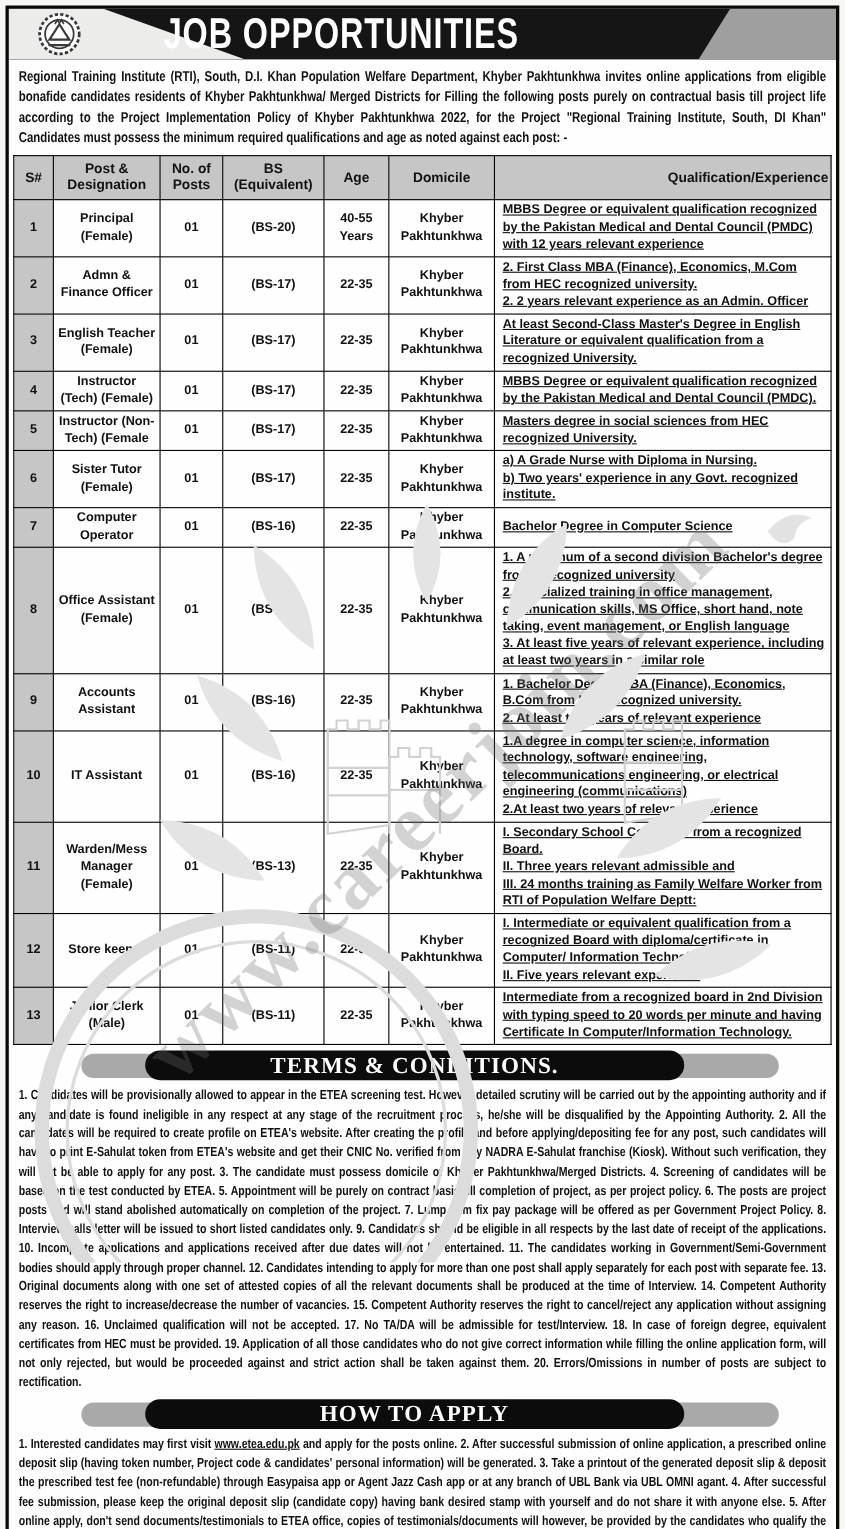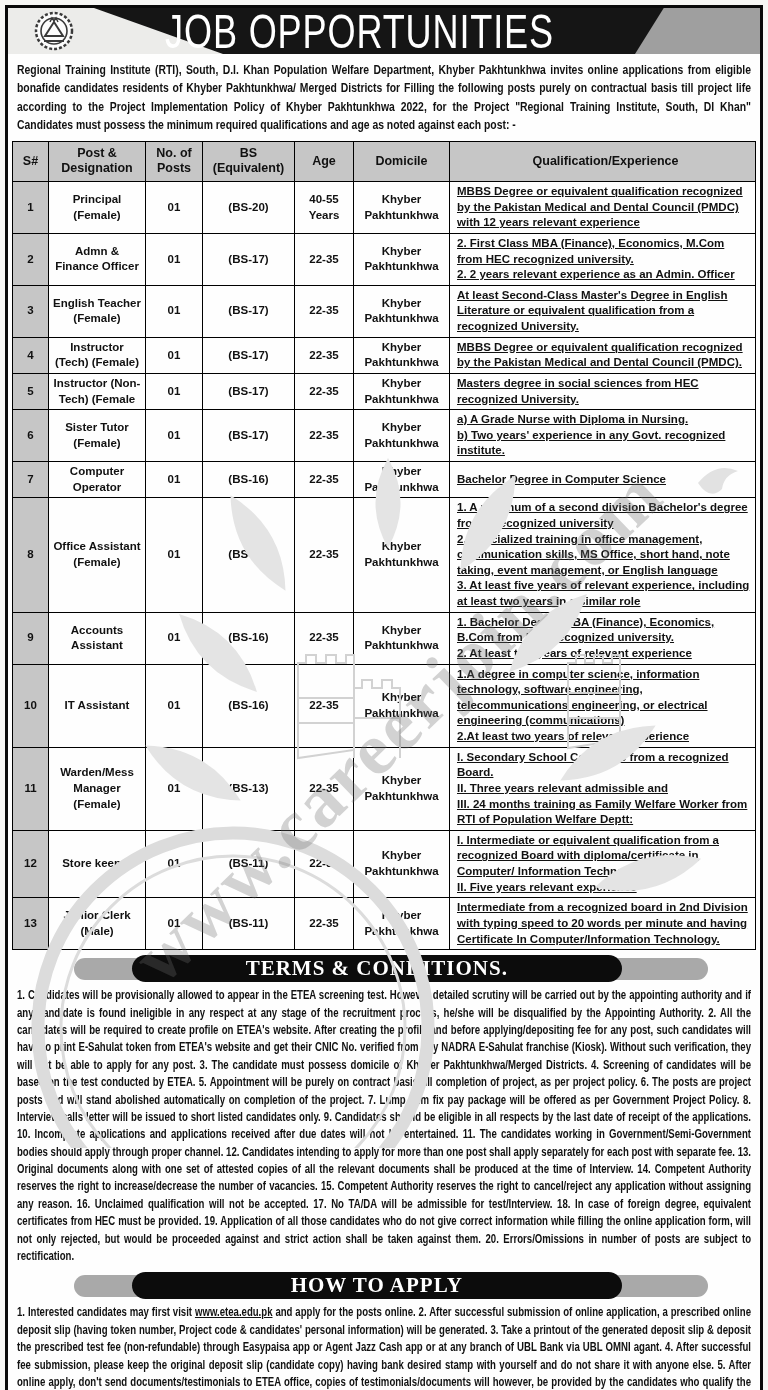--- a/index.html
+++ b/index.html
@@ -6,35 +6,35 @@
   .page{width:768px;min-height:1390px;margin:0 auto;background:#f7f7f5;padding:5px;box-sizing:border-box;
         font-family:"Liberation Sans",sans-serif;color:#111;}
   .ad{position:relative;border:3px solid #0a0a0a;background:#fefefe;overflow:hidden;}
 
   
   .banner{position:relative;height:46px;background:#151515;overflow:hidden;}
   .banner-left{position:absolute;left:0;top:0;bottom:0;width:215px;background:#ececea;
                clip-path:polygon(0 0,40% 0,100% 100%,0 100%);}
   .banner-right{position:absolute;right:0;top:0;bottom:0;width:125px;background:#9f9f9f;
                 clip-path:polygon(23% 0,100% 0,100% 100%,0 100%);}
-  .banner h1{position:absolute;left:110px;right:160px;top:0;margin:0;text-align:center;color:#fff;
-             font-size:43px;font-weight:400;line-height:46px;white-space:nowrap;}
+  .banner h1{position:absolute;left:110px;right:160px;top:0;margin:0;text-align:left;color:#fff;
+             font-size:35px;font-weight:700;line-height:46px;white-space:nowrap;}
   .banner h1 span{display:inline-block;transform:scale(0.84,1.12);letter-spacing:1px;}
   .logo{position:absolute;left:20px;top:2px;}
 
   
   .intro-wrap{padding:7px 9px 4px;overflow:hidden;}
   .cond{width:125%;transform:scaleX(0.8);transform-origin:0 0;text-align:justify;}
   .intro{font-size:13px;font-weight:700;line-height:1.42;}
 
   
   table{border-collapse:collapse;width:calc(100% - 8px);margin:2px 4px;table-layout:fixed;}
   th,td{border:1.8px solid #000;padding:2px 4px;vertical-align:middle;}
   thead th{background:#c6c6c6;font-size:12.5px;font-weight:700;text-align:center;line-height:1.25;padding:4px 2px;}
-  thead th.h-qual{text-align:center;padding-left:8px;}
+  thead th.h-qual{text-align:right;padding-left:8px;}
   td{font-size:11.5px;font-weight:700;line-height:1.36;}
   td.c-s{background:#c6c6c6;text-align:center;}
   td.c-post,td.c-num,td.c-bs,td.c-age,td.c-dom{text-align:center;}
   td.c-qual{text-align:left;padding-left:7px;}
   td.c-qual div{margin:0;text-decoration:underline;}
 
   
   .watermark{position:absolute;left:0;top:420px;width:768px;height:720px;pointer-events:none;z-index:6;overflow:hidden;}
   .wm-text{position:absolute;left:-15px;top:255px;width:810px;text-align:center;
            transform:rotate(-44deg);font-family:"Liberation Serif",serif;

